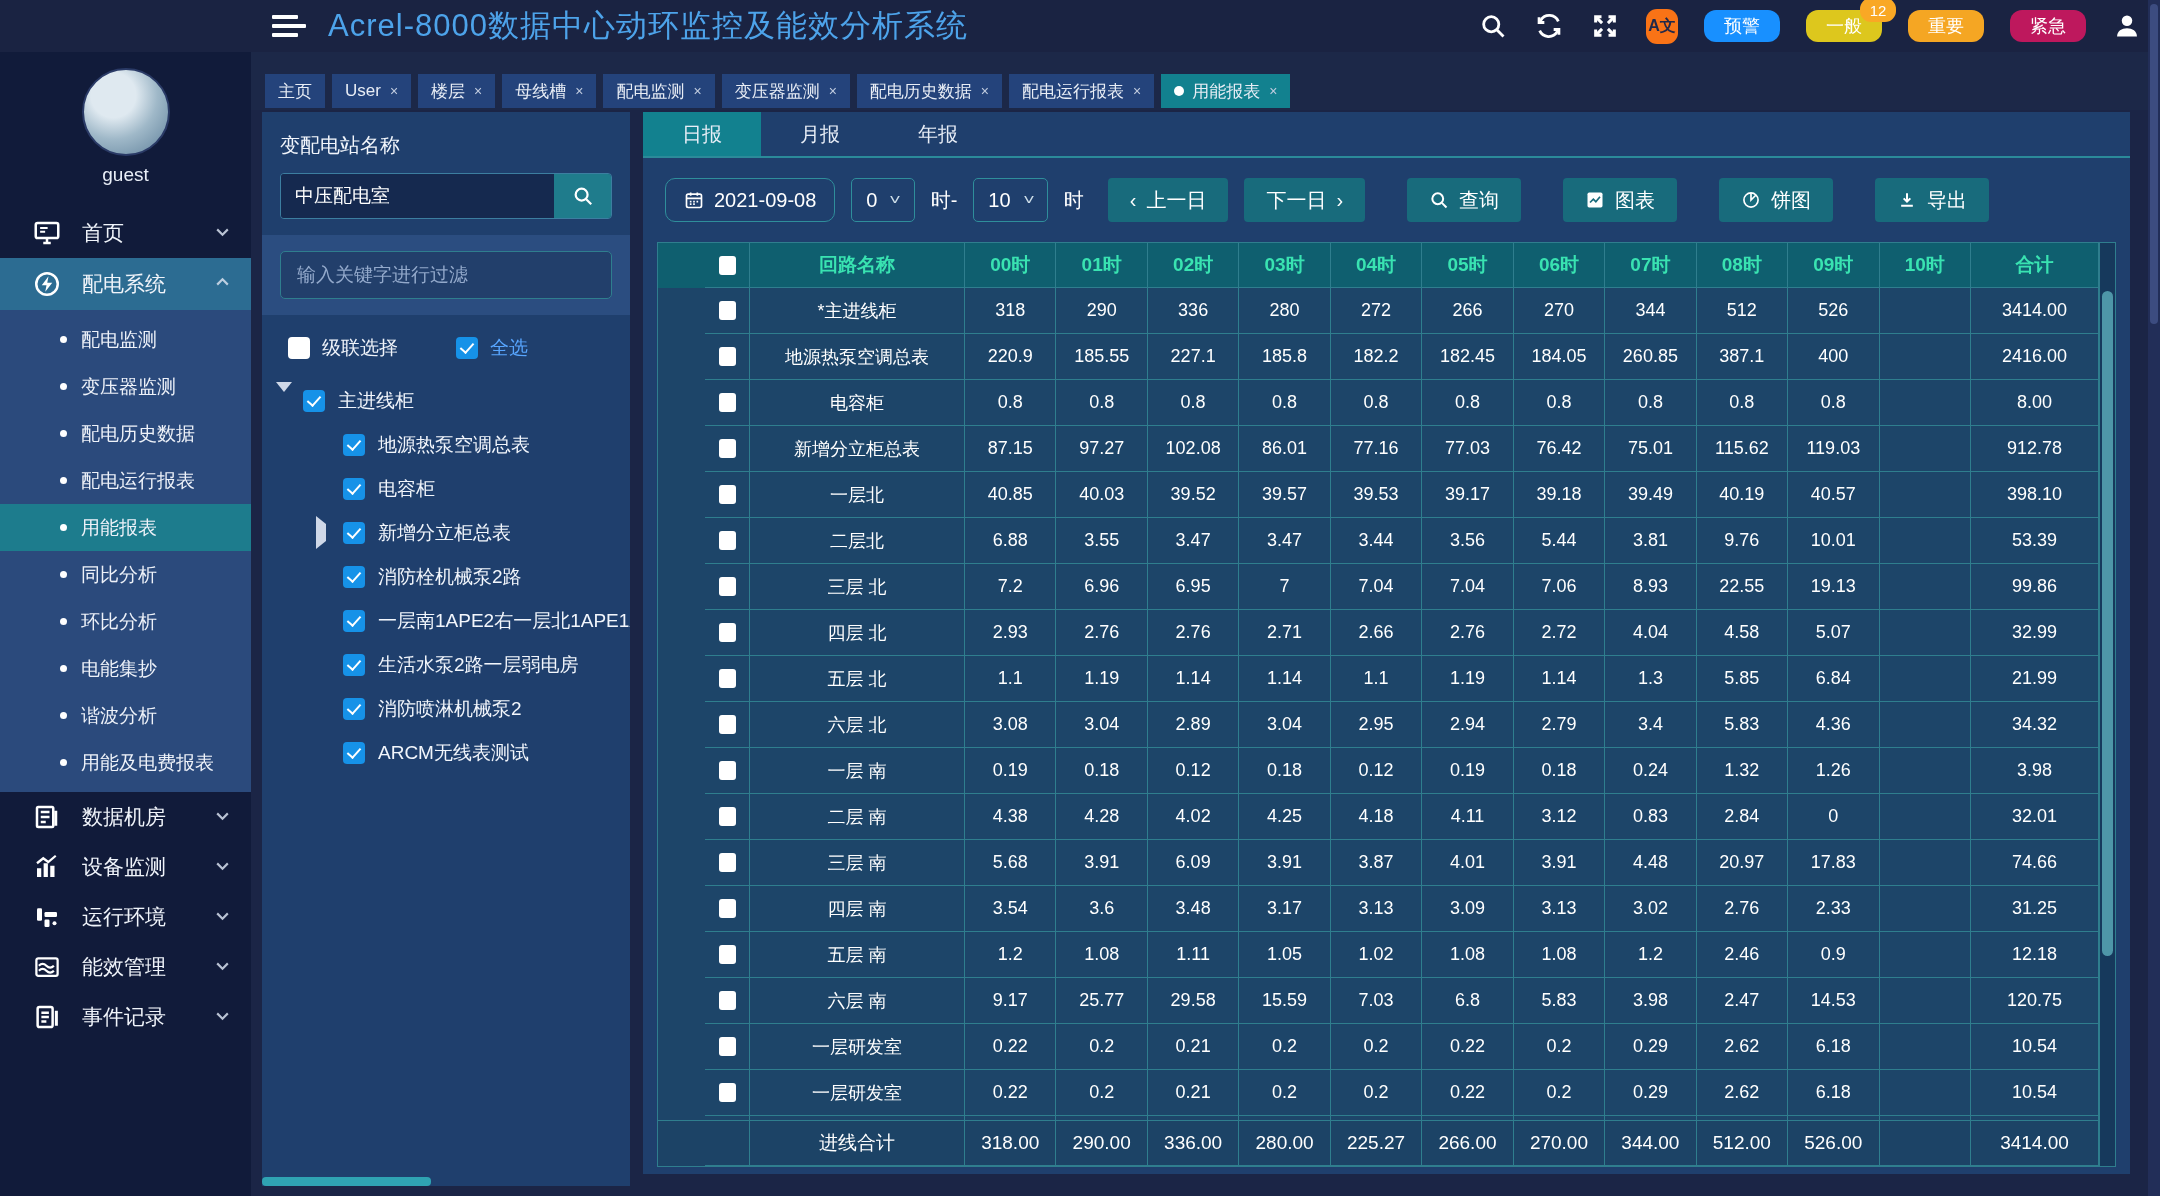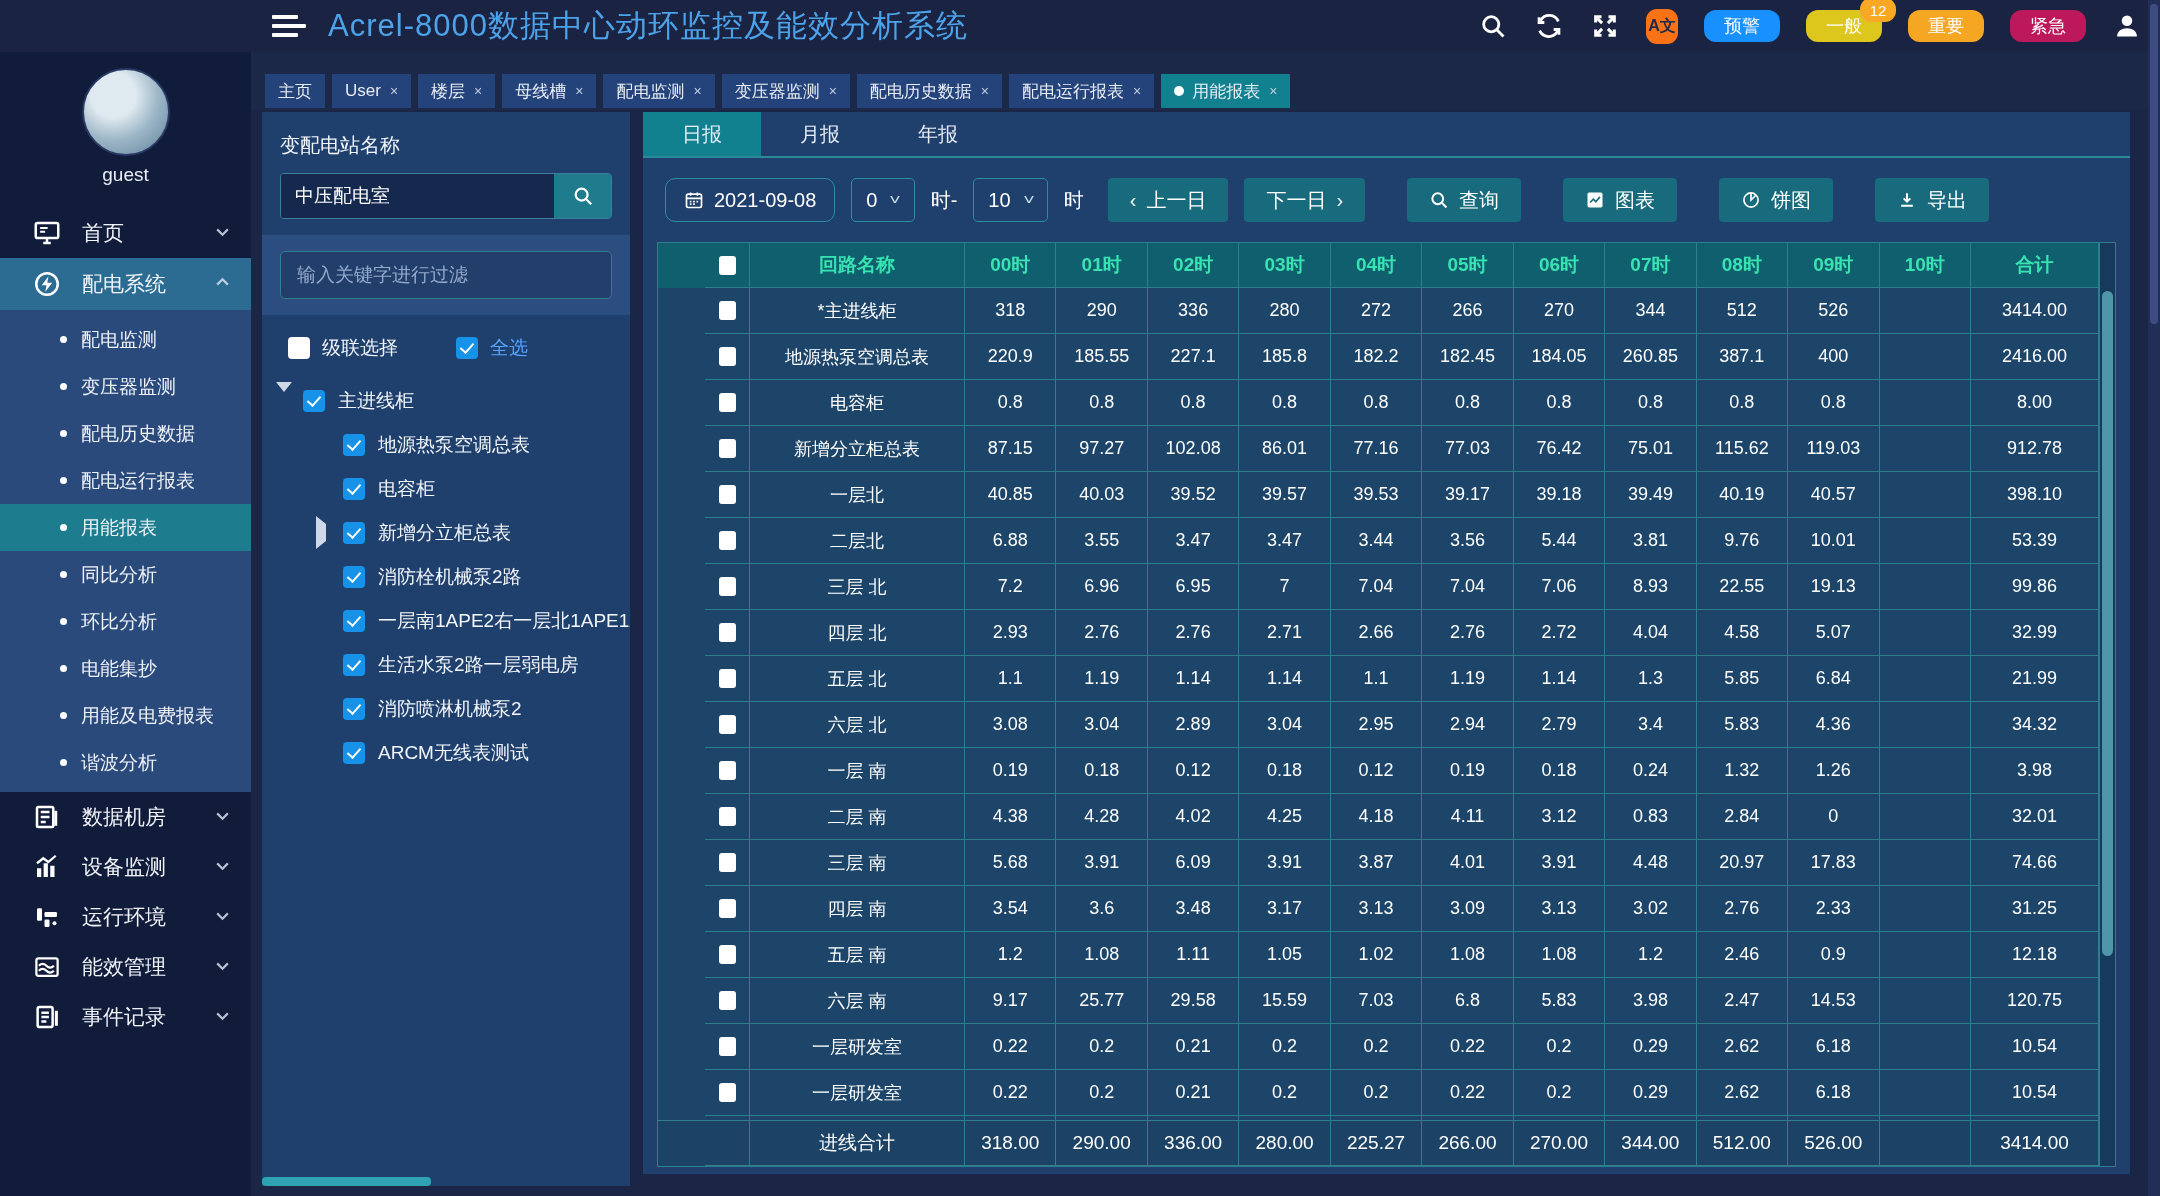--- a/index.html
+++ b/index.html
@@ -243,25 +243,25 @@
         <div class="sm-item">
           <span class="blt"></span>
           <span>环比分析</span>
         </div>
         <div class="sm-item">
           <span class="blt"></span>
           <span>电能集抄</span>
         </div>
         <div class="sm-item">
           <span class="blt"></span>
+          <span>谐波分析</span>
+        </div>
+        <div class="sm-item">
+          <span class="blt"></span>
           <span>用能及电费报表</span>
-        </div>
-        <div class="sm-item">
-          <span class="blt"></span>
-          <span>谐波分析</span>
         </div>
       </div>
       <div class="m-item">
         <span class="mi-ic"><svg viewBox="0 0 24 24" fill="none" stroke="#fff" stroke-width="2">
             <rect x="4" y="4" width="13" height="16" rx="1"></rect>
             <path d="M7 8h7M7 12h7M7 16h4"></path>
             <path d="M19 7v12" stroke-width="2.4"></path>
           </svg></span>
         <span>数据机房</span>
         <span class="chev"><svg viewBox="0 0 16 16" width="17" height="17" fill="none" stroke="#d7e0ee" stroke-width="2">

